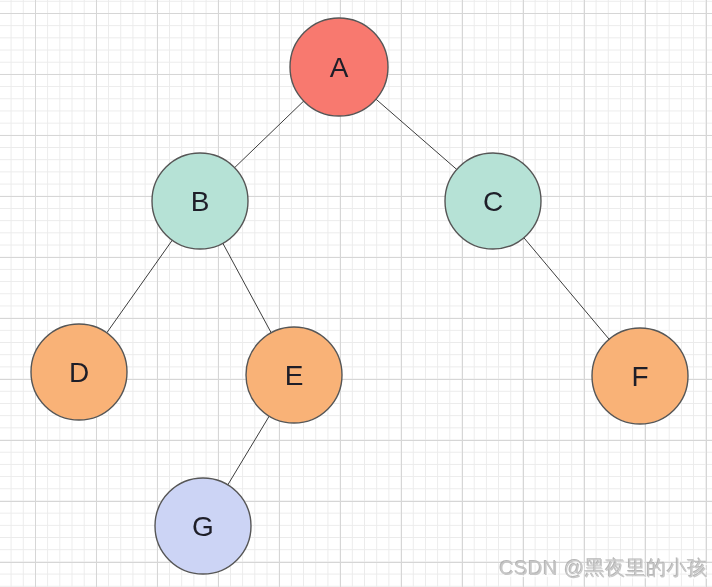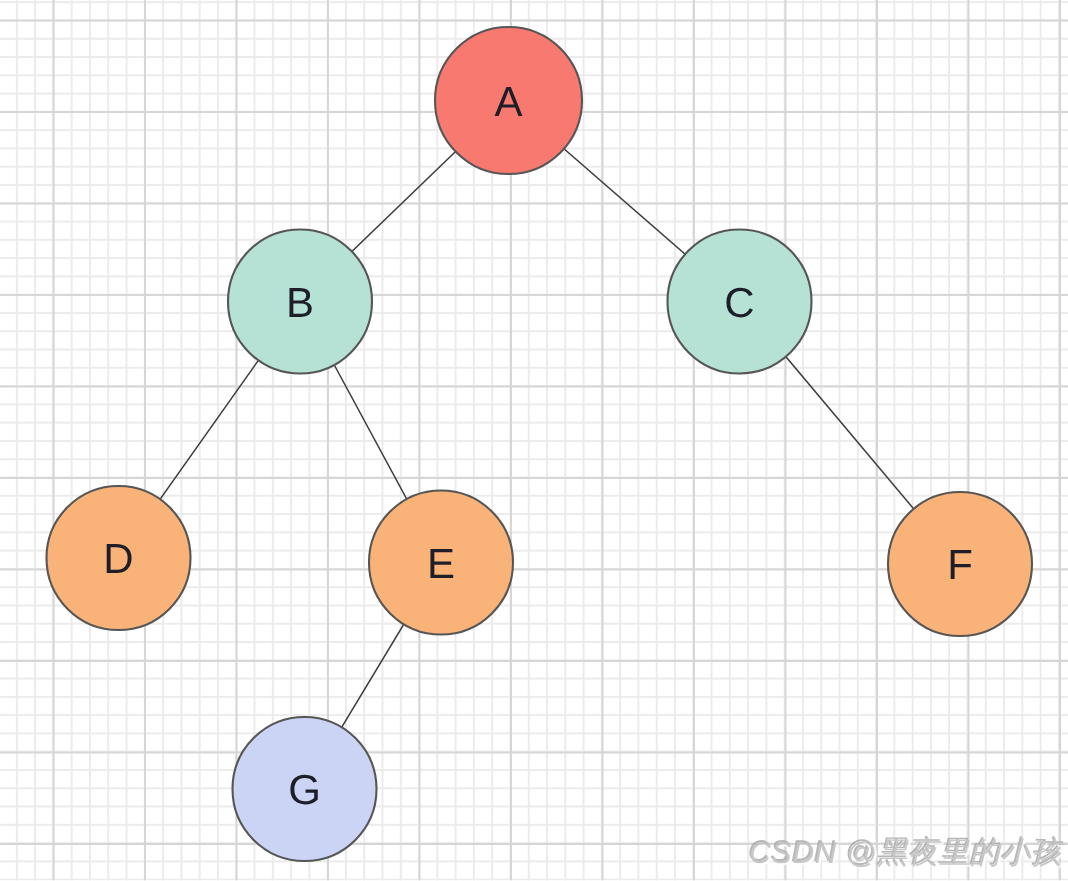--- a/index.html
+++ b/index.html
@@ -32,21 +32,20 @@
     position:absolute;
     right:4px;
     bottom:5px;
     font-size:20px;
     letter-spacing:0.5px;
     color:#bfbfbf;
     text-shadow:-1px -1px 0 #ababab, 1.5px 1.5px 0 #ffffff;
     opacity:0.85;
     white-space:nowrap;
     user-select:none;
-    font-style:italic;
   }
 </style>
 </head>
 <body>
 
 <div class="canvas">
   <svg class="tree" width="712" height="587" viewBox="0 0 712 587">
       <line x1="339" y1="67" x2="200" y2="201" stroke="#3d3d3d" stroke-width="1"></line>
       <line x1="339" y1="67" x2="493" y2="201" stroke="#3d3d3d" stroke-width="1"></line>
       <line x1="200" y1="201" x2="79" y2="372" stroke="#3d3d3d" stroke-width="1"></line>

